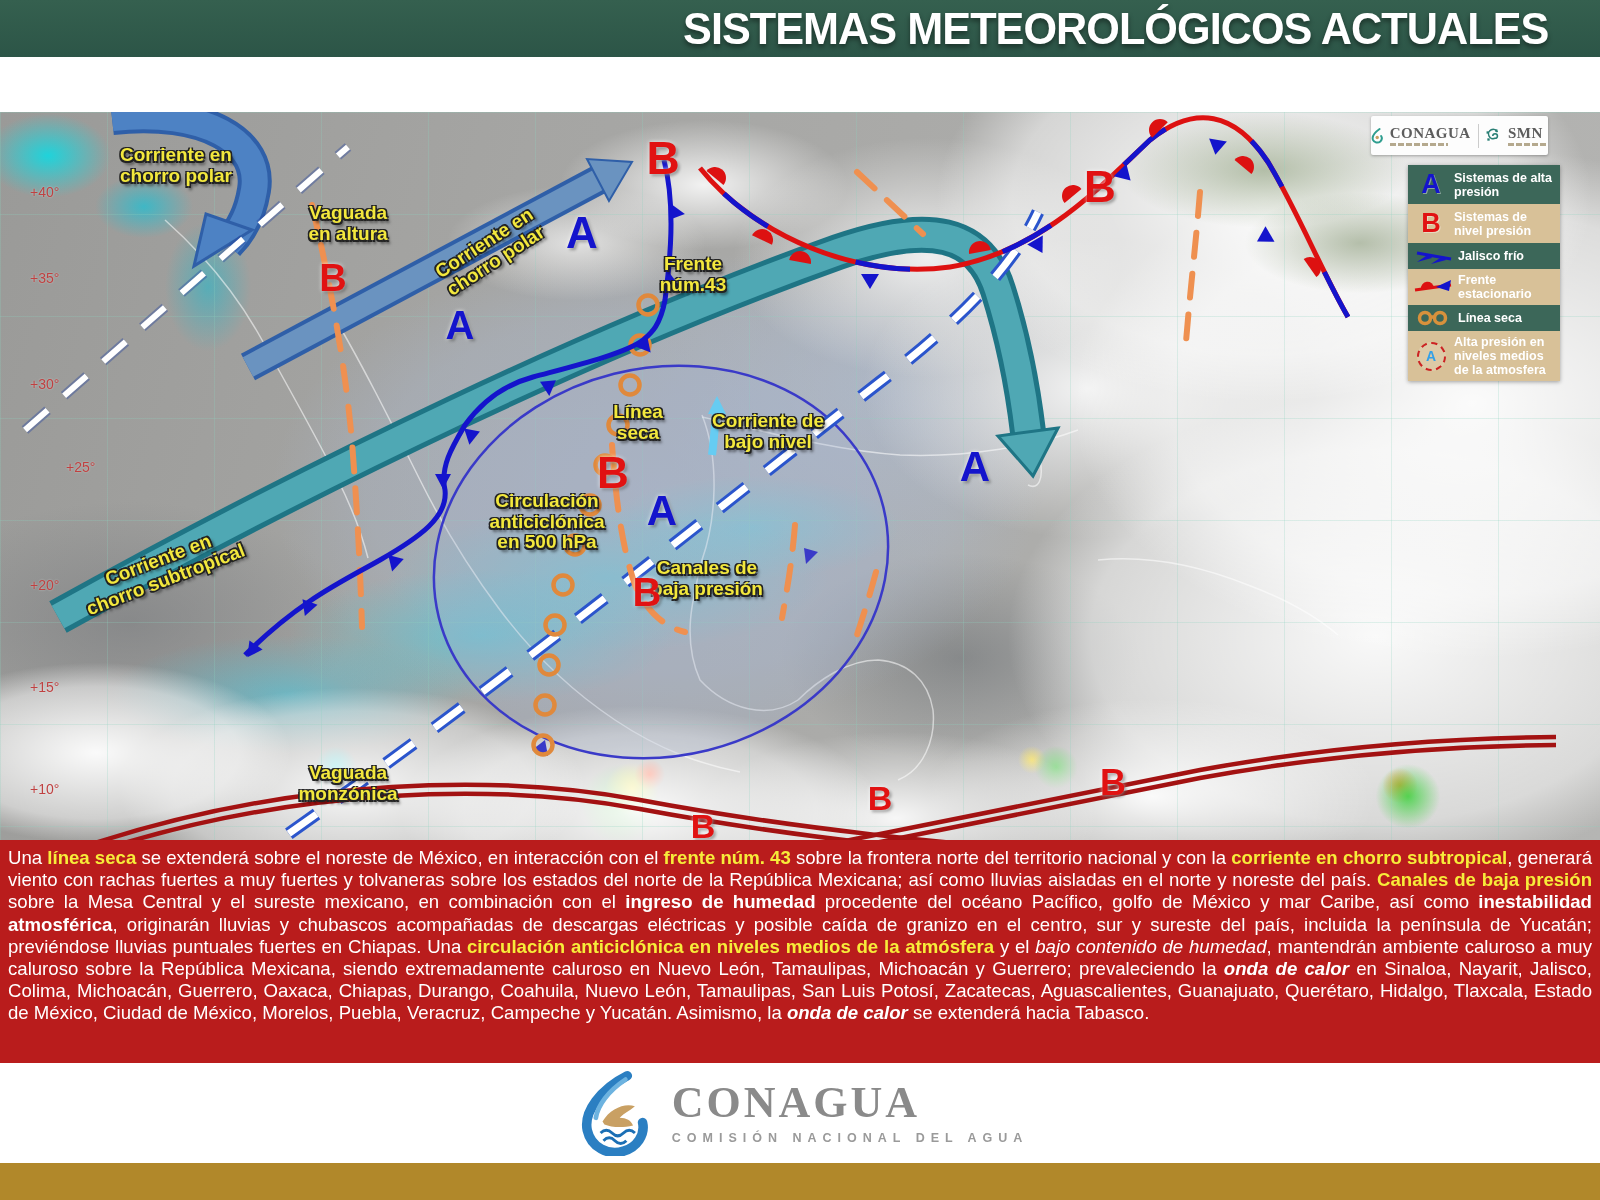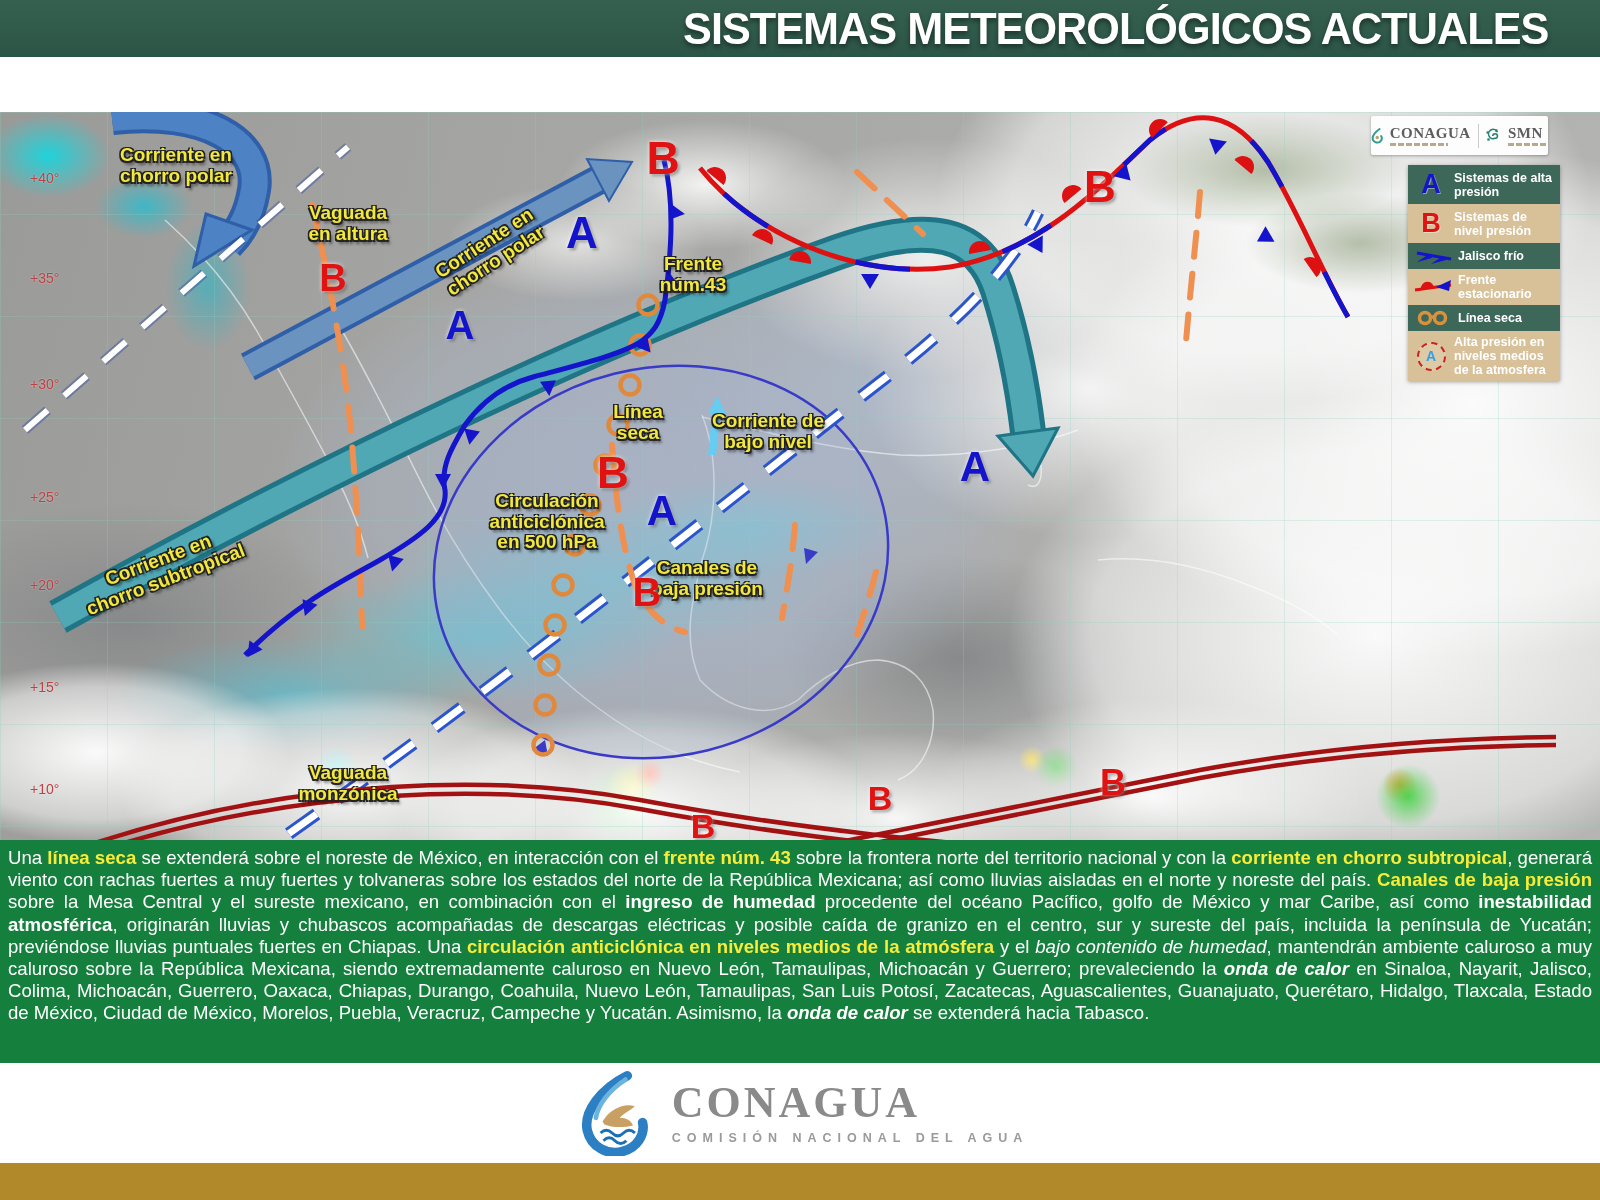--- a/index.html
+++ b/index.html
@@ -78,21 +78,21 @@
   
   .lat{position:absolute;left:30px;color:#bf4040;font-size:14px;transform:translateY(-50%);
        text-shadow:0 0 2px rgba(255,255,255,.5);}
   .ann{position:absolute;color:#f3e83d;font-weight:bold;font-size:19px;line-height:1.08;text-align:center;
        white-space:pre-line;
        text-shadow:-1.5px -1.5px 0 #222,1.5px -1.5px 0 #222,-1.5px 1.5px 0 #222,1.5px 1.5px 0 #222,2.5px 3.5px 3px rgba(0,0,0,.55);}
   .pc{position:absolute;font-weight:bold;transform:translate(-50%,-50%);line-height:1;
       text-shadow:0 0 4px rgba(255,255,255,.75),2px 2px 3px rgba(0,0,0,.4);}
   .pa{color:#1414cc;} .pb{color:#e11212;}
   
-  .textband{position:absolute;left:0;top:840px;width:1600px;height:223px;background:#15803d;box-sizing:border-box;
+  .textband{position:absolute;left:0;top:840px;width:1600px;height:223px;background:#b91c1c;box-sizing:border-box;
             padding:7px 8px;color:#fff;font-size:18.6px;line-height:22.2px;text-align:justify;overflow:hidden;}
   .s-y{color:#f7ec3a;font-weight:bold;}
   .s-b{font-weight:bold;}
   .s-i{font-style:italic;}
   .s-bi{font-style:italic;font-weight:bold;}
   
   .footer{position:absolute;left:0;top:1063px;width:1600px;height:100px;background:#fff;
           display:flex;align-items:center;justify-content:center;gap:18px;}
   .f-name{font-family:"Liberation Serif",serif;font-weight:bold;color:#8a8a8a;font-size:44px;letter-spacing:3px;line-height:1;}
   .f-sub{color:#9a9a9a;font-size:12.5px;letter-spacing:6px;font-weight:bold;margin-top:6px;}
@@ -300,24 +300,24 @@
           <span class="lg-lb">Línea seca</span>
         </div>
         <div class="lg-row tan">
           <span class="lg-ic">
             <span class="midA">A</span>
           </span>
           <span class="lg-lb">Alta presión en niveles medios de la atmosfera</span>
         </div>
       </div>
     <div id="latitudes">
-        <span class="lat" style="top: 66px; text-align: right;">+40°</span>
+        <span class="lat" style="top: 80px; text-align: right;">+40°</span>
         <span class="lat" style="top: 166px;">+35°</span>
         <span class="lat" style="top: 272px;">+30°</span>
-        <span class="lat" style="top: 385px;">+25°</span>
+        <span class="lat" style="top: 355px; margin-left: 36px;">+25°</span>
         <span class="lat" style="top: 473px;">+20°</span>
         <span class="lat" style="top: 575px;">+15°</span>
         <span class="lat" style="top: 677px;">+10°</span>
       </div>
     <div id="annotations">
         <div class="ann" style="left: 176px; top: 54px; position: absolute; transform: translate(-50%, -50%) rotate(0deg);">Corriente en
 chorro polar</div>
         <div class="ann" style="left: 348px; top: 112px; position: absolute; transform: translate(-50%, -50%) rotate(0deg);">Vaguada
 en altura</div>
         <div class="ann" style="left: 490px; top: 140px; position: absolute; transform: translate(-50%, -50%) rotate(-33deg);">Corriente en

